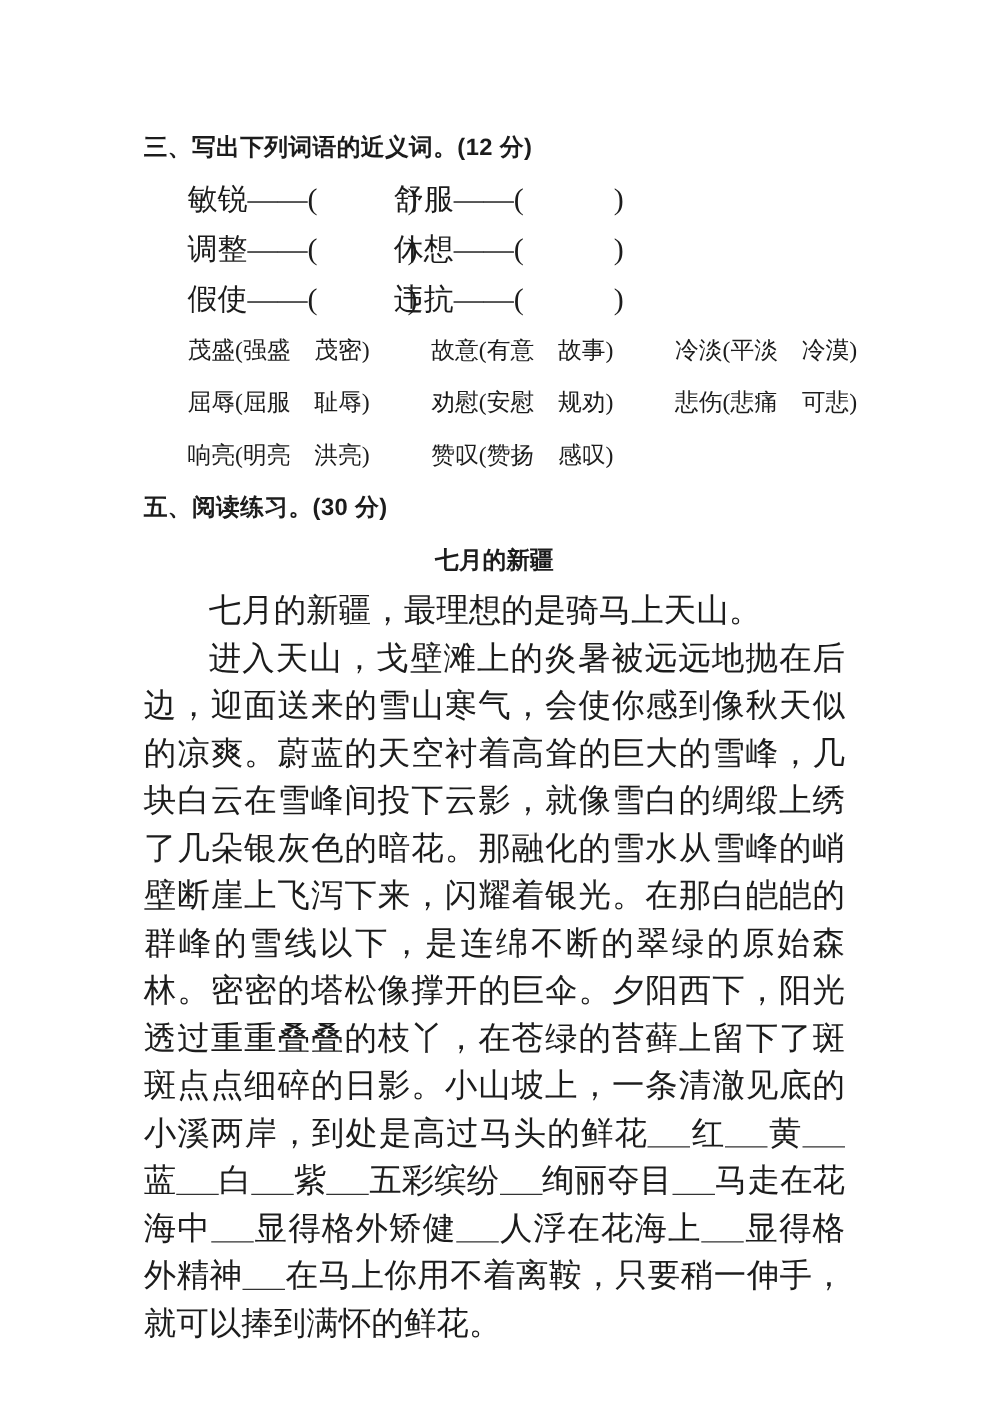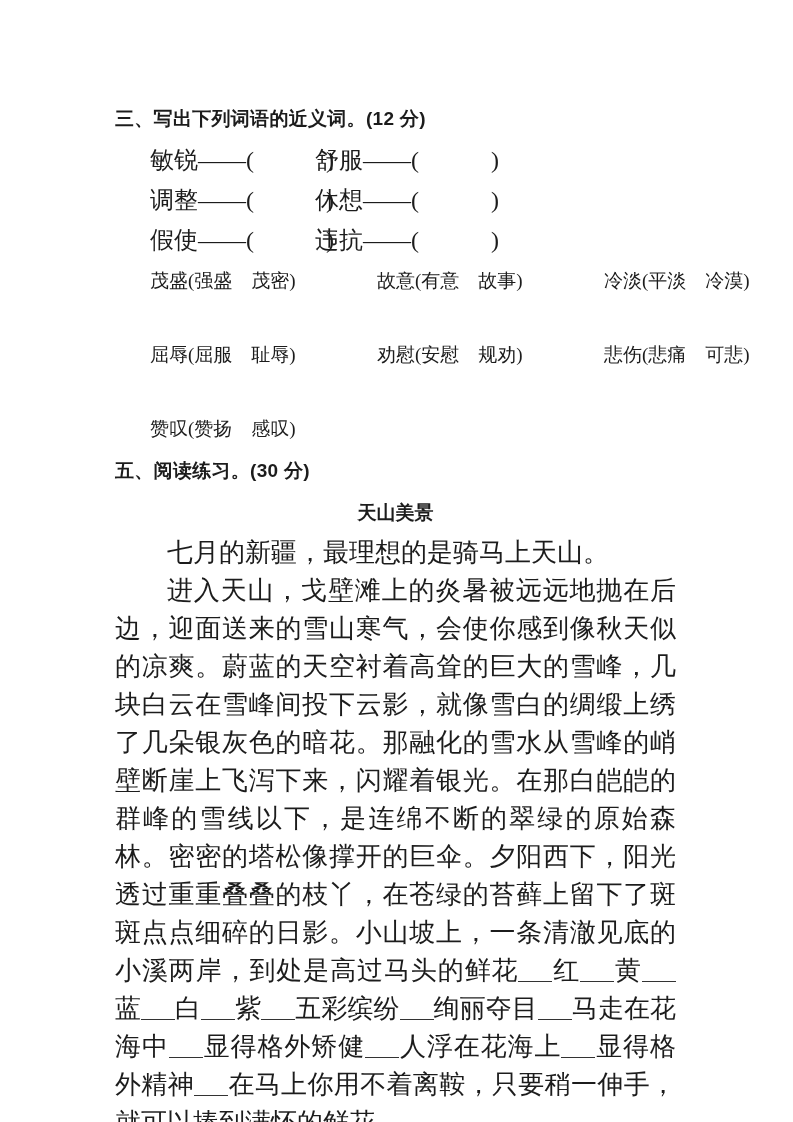--- a/index.html
+++ b/index.html
@@ -33,21 +33,20 @@
     padding-left: 35px;
     font-size: 24px;
     line-height: 40px;
   }
   .choice-grid {
     display: grid;
     grid-template-columns: 195px 195px 1fr;
     padding-left: 35px;
     font-size: 19px;
     line-height: 42px;
-    gap: 32px;
   }
   .syn-item, .choice-item { white-space: nowrap; }
   .passage-title {
     font-family: "Liberation Sans", "DejaVu Sans", sans-serif;
     font-weight: 700;
     font-size: 19px;
     text-align: center;
     line-height: 42px;
     margin: 0;
   }
@@ -84,24 +83,25 @@
   </section>
 
   <section class="section">
     <div class="choice-grid">
       <span class="choice-item">茂盛(强盛　茂密)</span>
       <span class="choice-item">故意(有意　故事)</span>
       <span class="choice-item">冷淡(平淡　冷漠)</span>
       <span class="choice-item">屈辱(屈服　耻辱)</span>
       <span class="choice-item">劝慰(安慰　规劝)</span>
       <span class="choice-item">悲伤(悲痛　可悲)</span>
+      <span class="choice-item">响亮(明亮　洪亮)</span>
       <span class="choice-item">赞叹(赞扬　感叹)</span>
     </div>
   </section>
 
   <section class="section">
     <h2 class="section-heading">五、阅读练习。(30 分)</h2>
-    <h3 class="passage-title">天山美景</h3>
+    <h3 class="passage-title">七月的新疆</h3>
     <p class="passage-para">七月的新疆，最理想的是骑马上天山。</p>
     <p class="passage-para">进入天山，戈壁滩上的炎暑被远远地抛在后边，迎面送来的雪山寒气，会使你感到像秋天似的凉爽。蔚蓝的天空衬着高耸的巨大的雪峰，几块白云在雪峰间投下云影，就像雪白的绸缎上绣了几朵银灰色的暗花。那融化的雪水从雪峰的峭壁断崖上飞泻下来，闪耀着银光。在那白皑皑的群峰的雪线以下，是连绵不断的翠绿的原始森林。密密的塔松像撑开的巨伞。夕阳西下，阳光透过重重叠叠的枝丫，在苍绿的苔藓上留下了斑斑点点细碎的日影。小山坡上，一条清澈见底的小溪两岸，到处是高过马头的鲜花<span class="punct-blank"></span>红<span class="punct-blank"></span>黄<span class="punct-blank"></span>蓝<span class="punct-blank"></span>白<span class="punct-blank"></span>紫<span class="punct-blank"></span>五彩缤纷<span class="punct-blank"></span>绚丽夺目<span class="punct-blank"></span>马走在花海中<span class="punct-blank"></span>显得格外矫健<span class="punct-blank"></span>人浮在花海上<span class="punct-blank"></span>显得格外精神<span class="punct-blank"></span>在马上你用不着离鞍，只要稍一伸手，就可以捧到满怀的鲜花。</p>
   </section>
 
 </div>
 
 </body></html>

